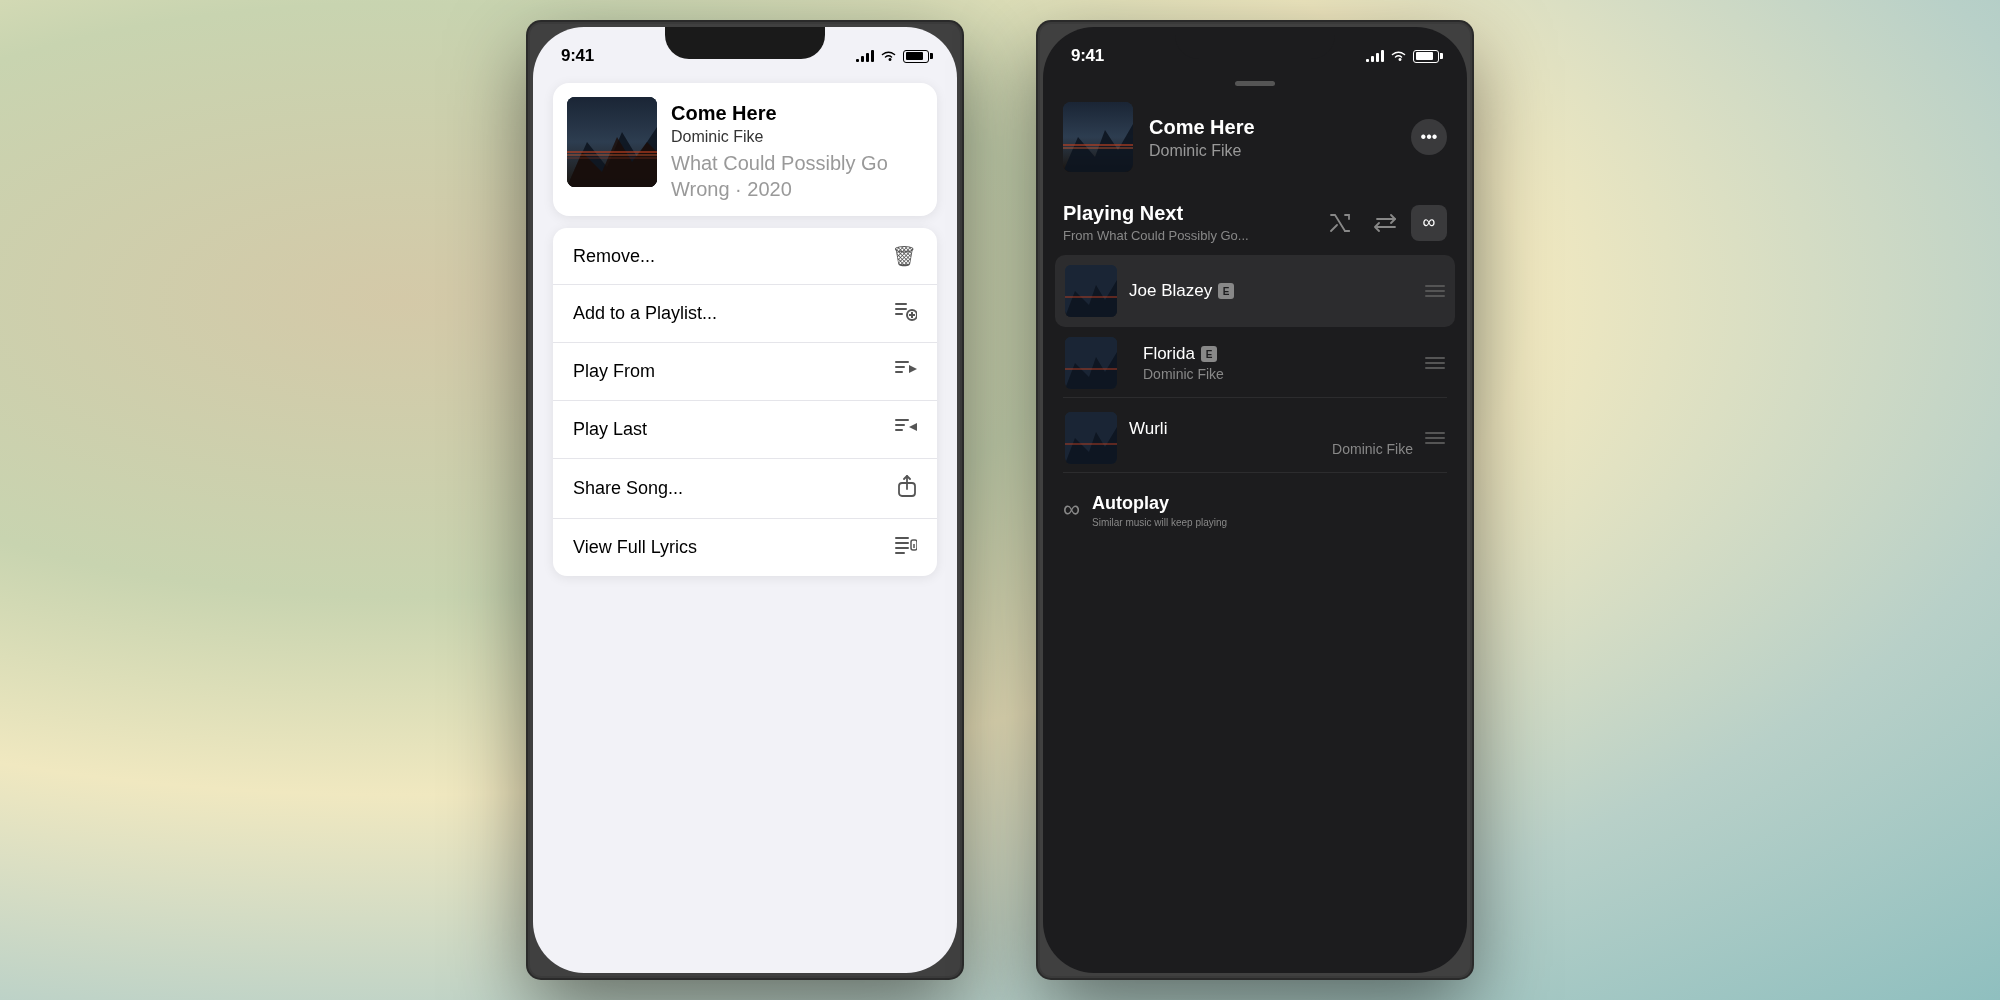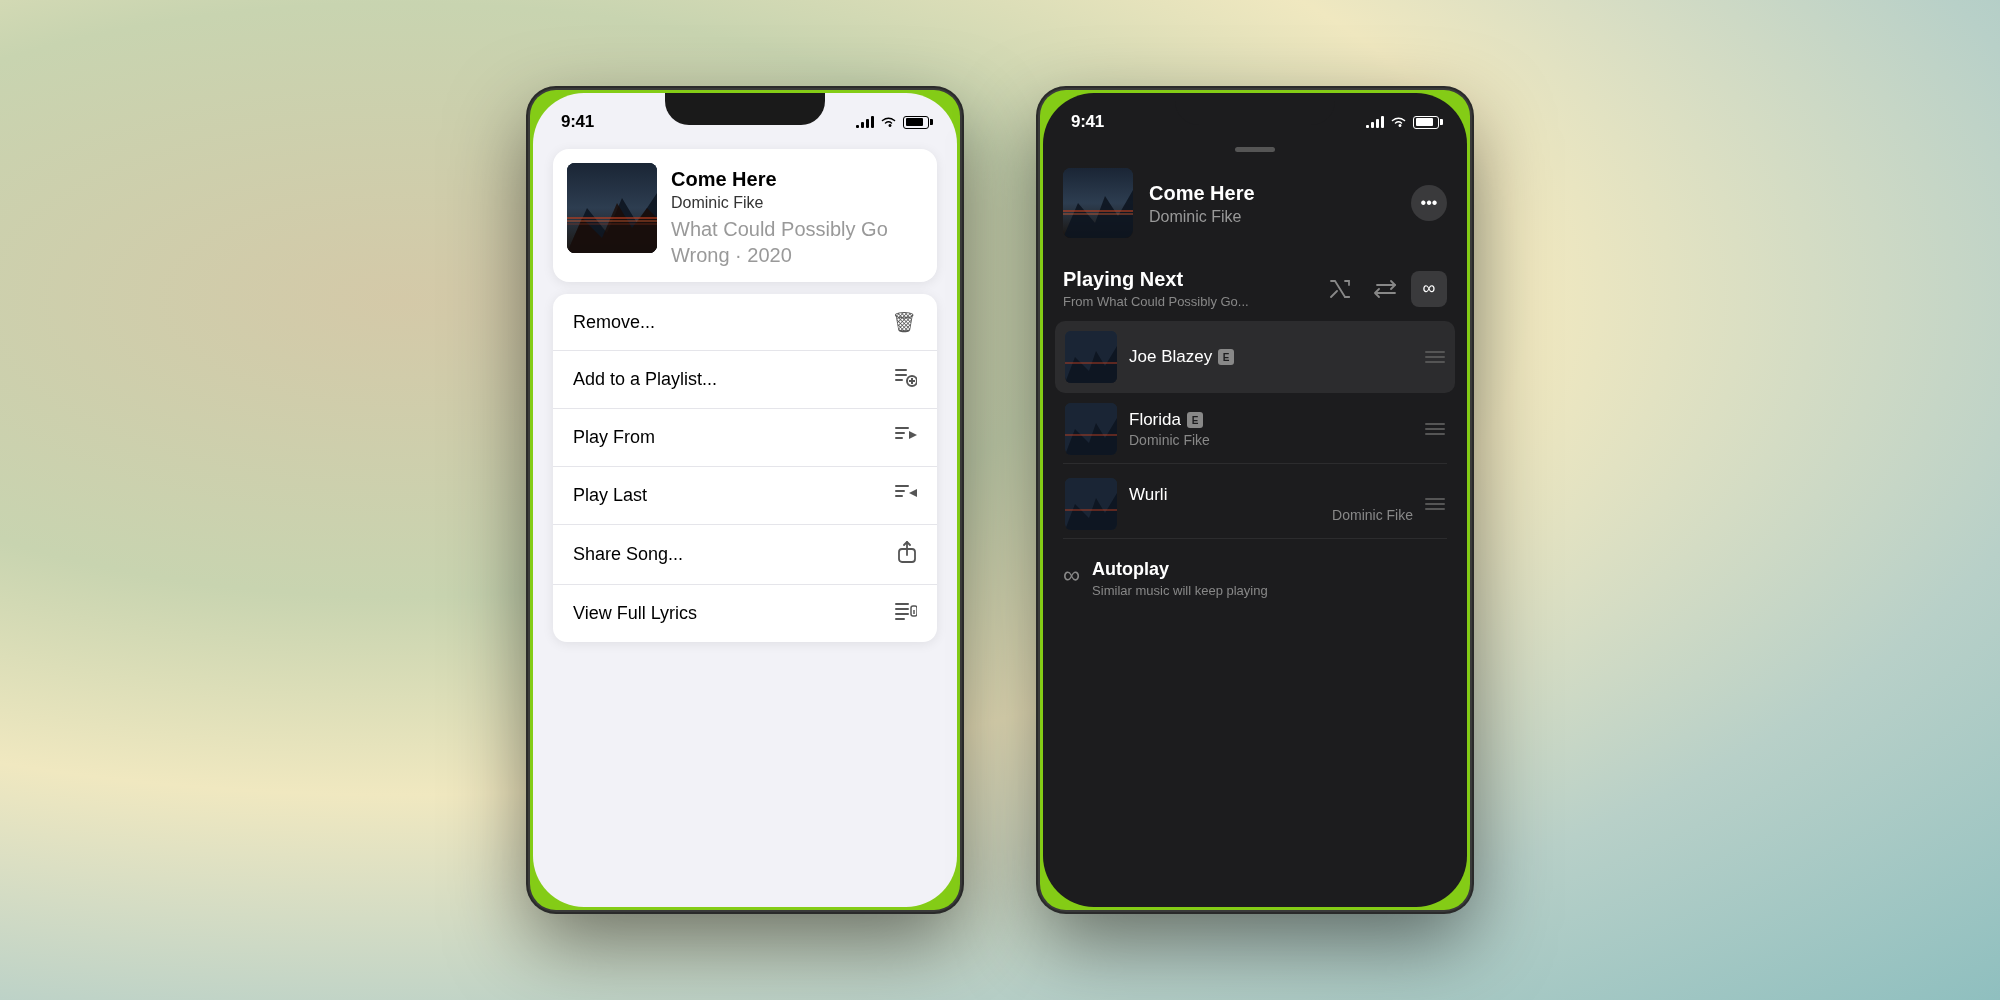--- a/index.html
+++ b/index.html
@@ -12,23 +12,23 @@
       background: radial-gradient(ellipse at 20% 30%, #d4c9a8 0%, #c8d4b0 30%, #f0e8c0 50%, #b8d0c8 75%, #8fbfbf 100%);
       display: flex;
       align-items: center;
       justify-content: center;
       gap: 80px;
     }
 
     
     .phone {
       width: 430px;
-      height: 820px;
-      background: #84cc16;
-      border-radius: 26px;
+      height: 952px;
+      background: #404040;
+      border-radius: 11px;
       position: relative;
       box-shadow:
         0 0 0 2px #3a3a3a,
         0 0 0 4px #2a2a2a,
         0 30px 80px rgba(0,0,0,0.5);
       overflow: hidden;
     }
 
     .phone-inner {
       position: absolute;
@@ -400,21 +400,21 @@
       flex: 1;
     }
 
     .autoplay-title {
       font-size: 18px;
       font-weight: 600;
       color: #fff;
     }
 
     .autoplay-subtitle {
-      font-size: 13px;
+      font-size: 10px;
       color: #888;
       margin-top: 3px;
     }
   </style>
 </head>
 <body>
 
 <div class="phone phone-1">
   <div class="phone-inner">
     <div class="notch"></div>
@@ -641,21 +641,21 @@
         </div>
         <div class="drag-handle-lines">
           <span></span>
             <span></span>
             <span></span>
         </div>
       </div>
     </div>
 
     <div style="padding:10px 22px 4px;">
-      <div style="display:flex; align-items:center; gap:12px;">
+      <div style="display:flex; align-items:center; gap:26px;">
         <div class="queue-item-art">
           <div class="album-art" style="width:52px;height:52px;">
             <svg width="52" height="52" viewBox="0 0 52 52">
               <rect width="52" height="52" fill="#1a2535"></rect>
               <polygon points="0,52 10,26 24,40 31,20 40,35 52,15 52,52" fill="#0d1520" opacity="0.9"></polygon>
               <line x1="0" y1="32" x2="52" y2="32" stroke="#c04020" stroke-width="1.5" opacity="0.6"></line>
             </svg>
           </div>
         </div>
         <div class="queue-item-info">

